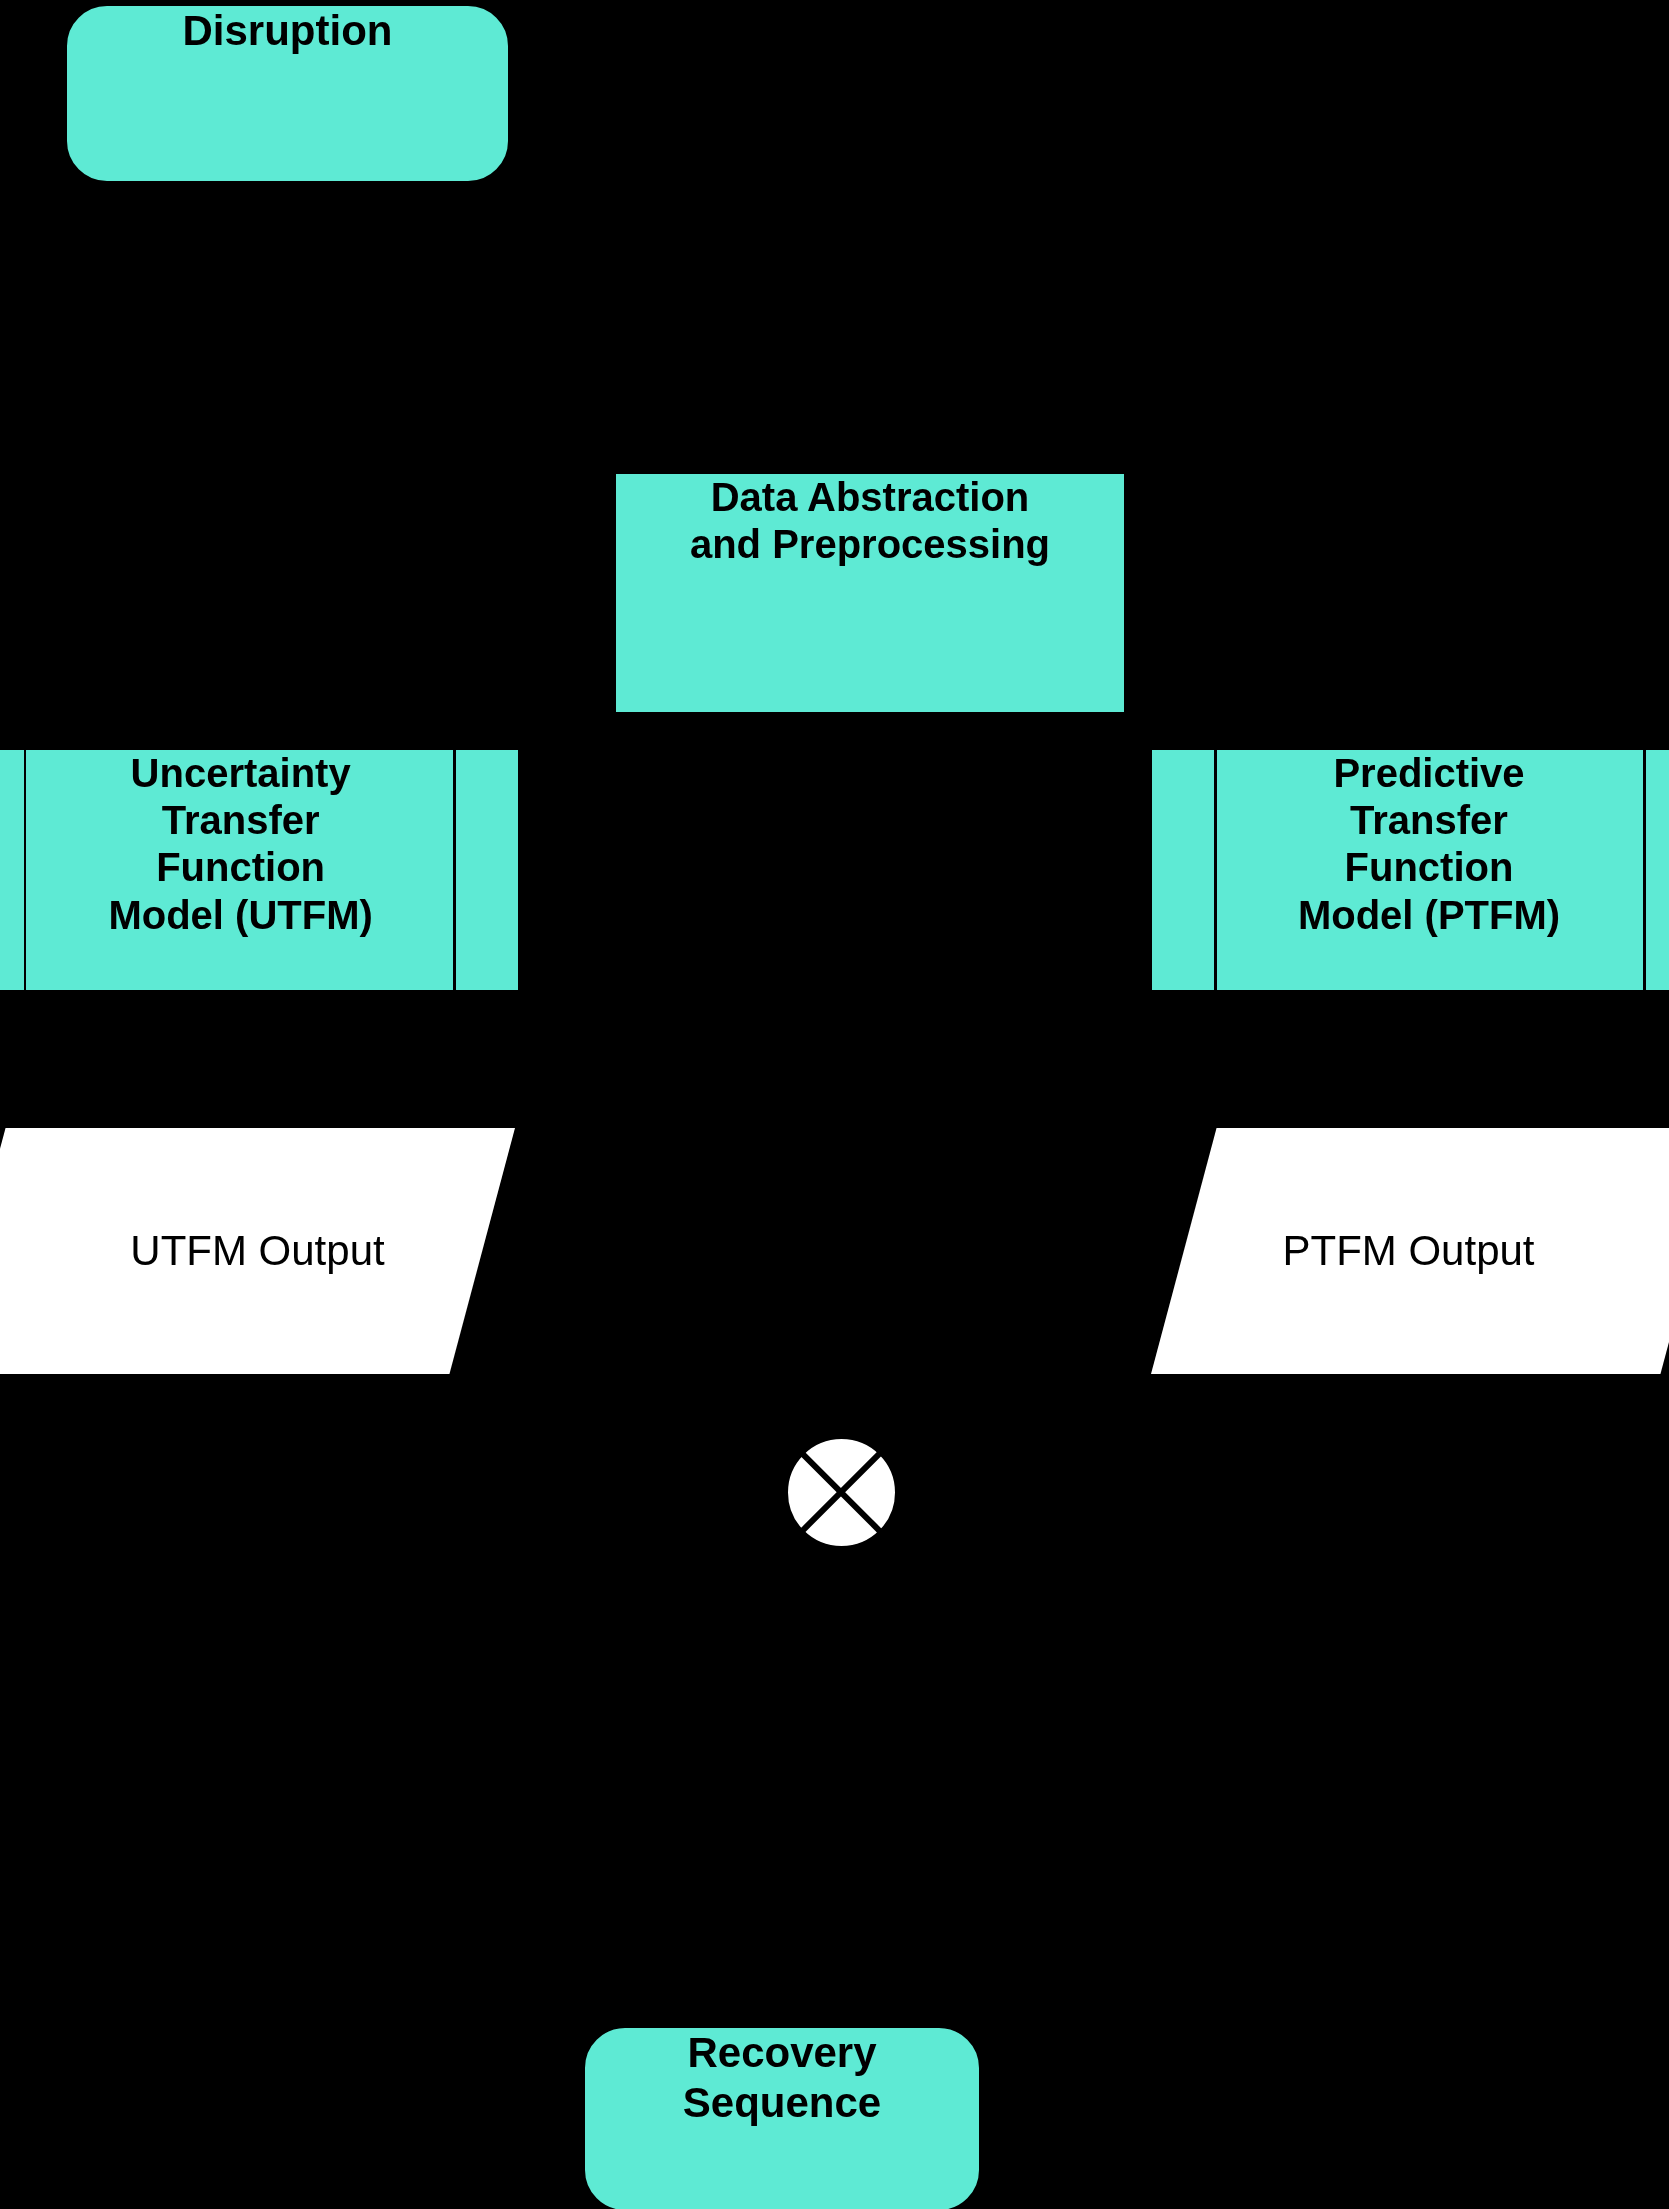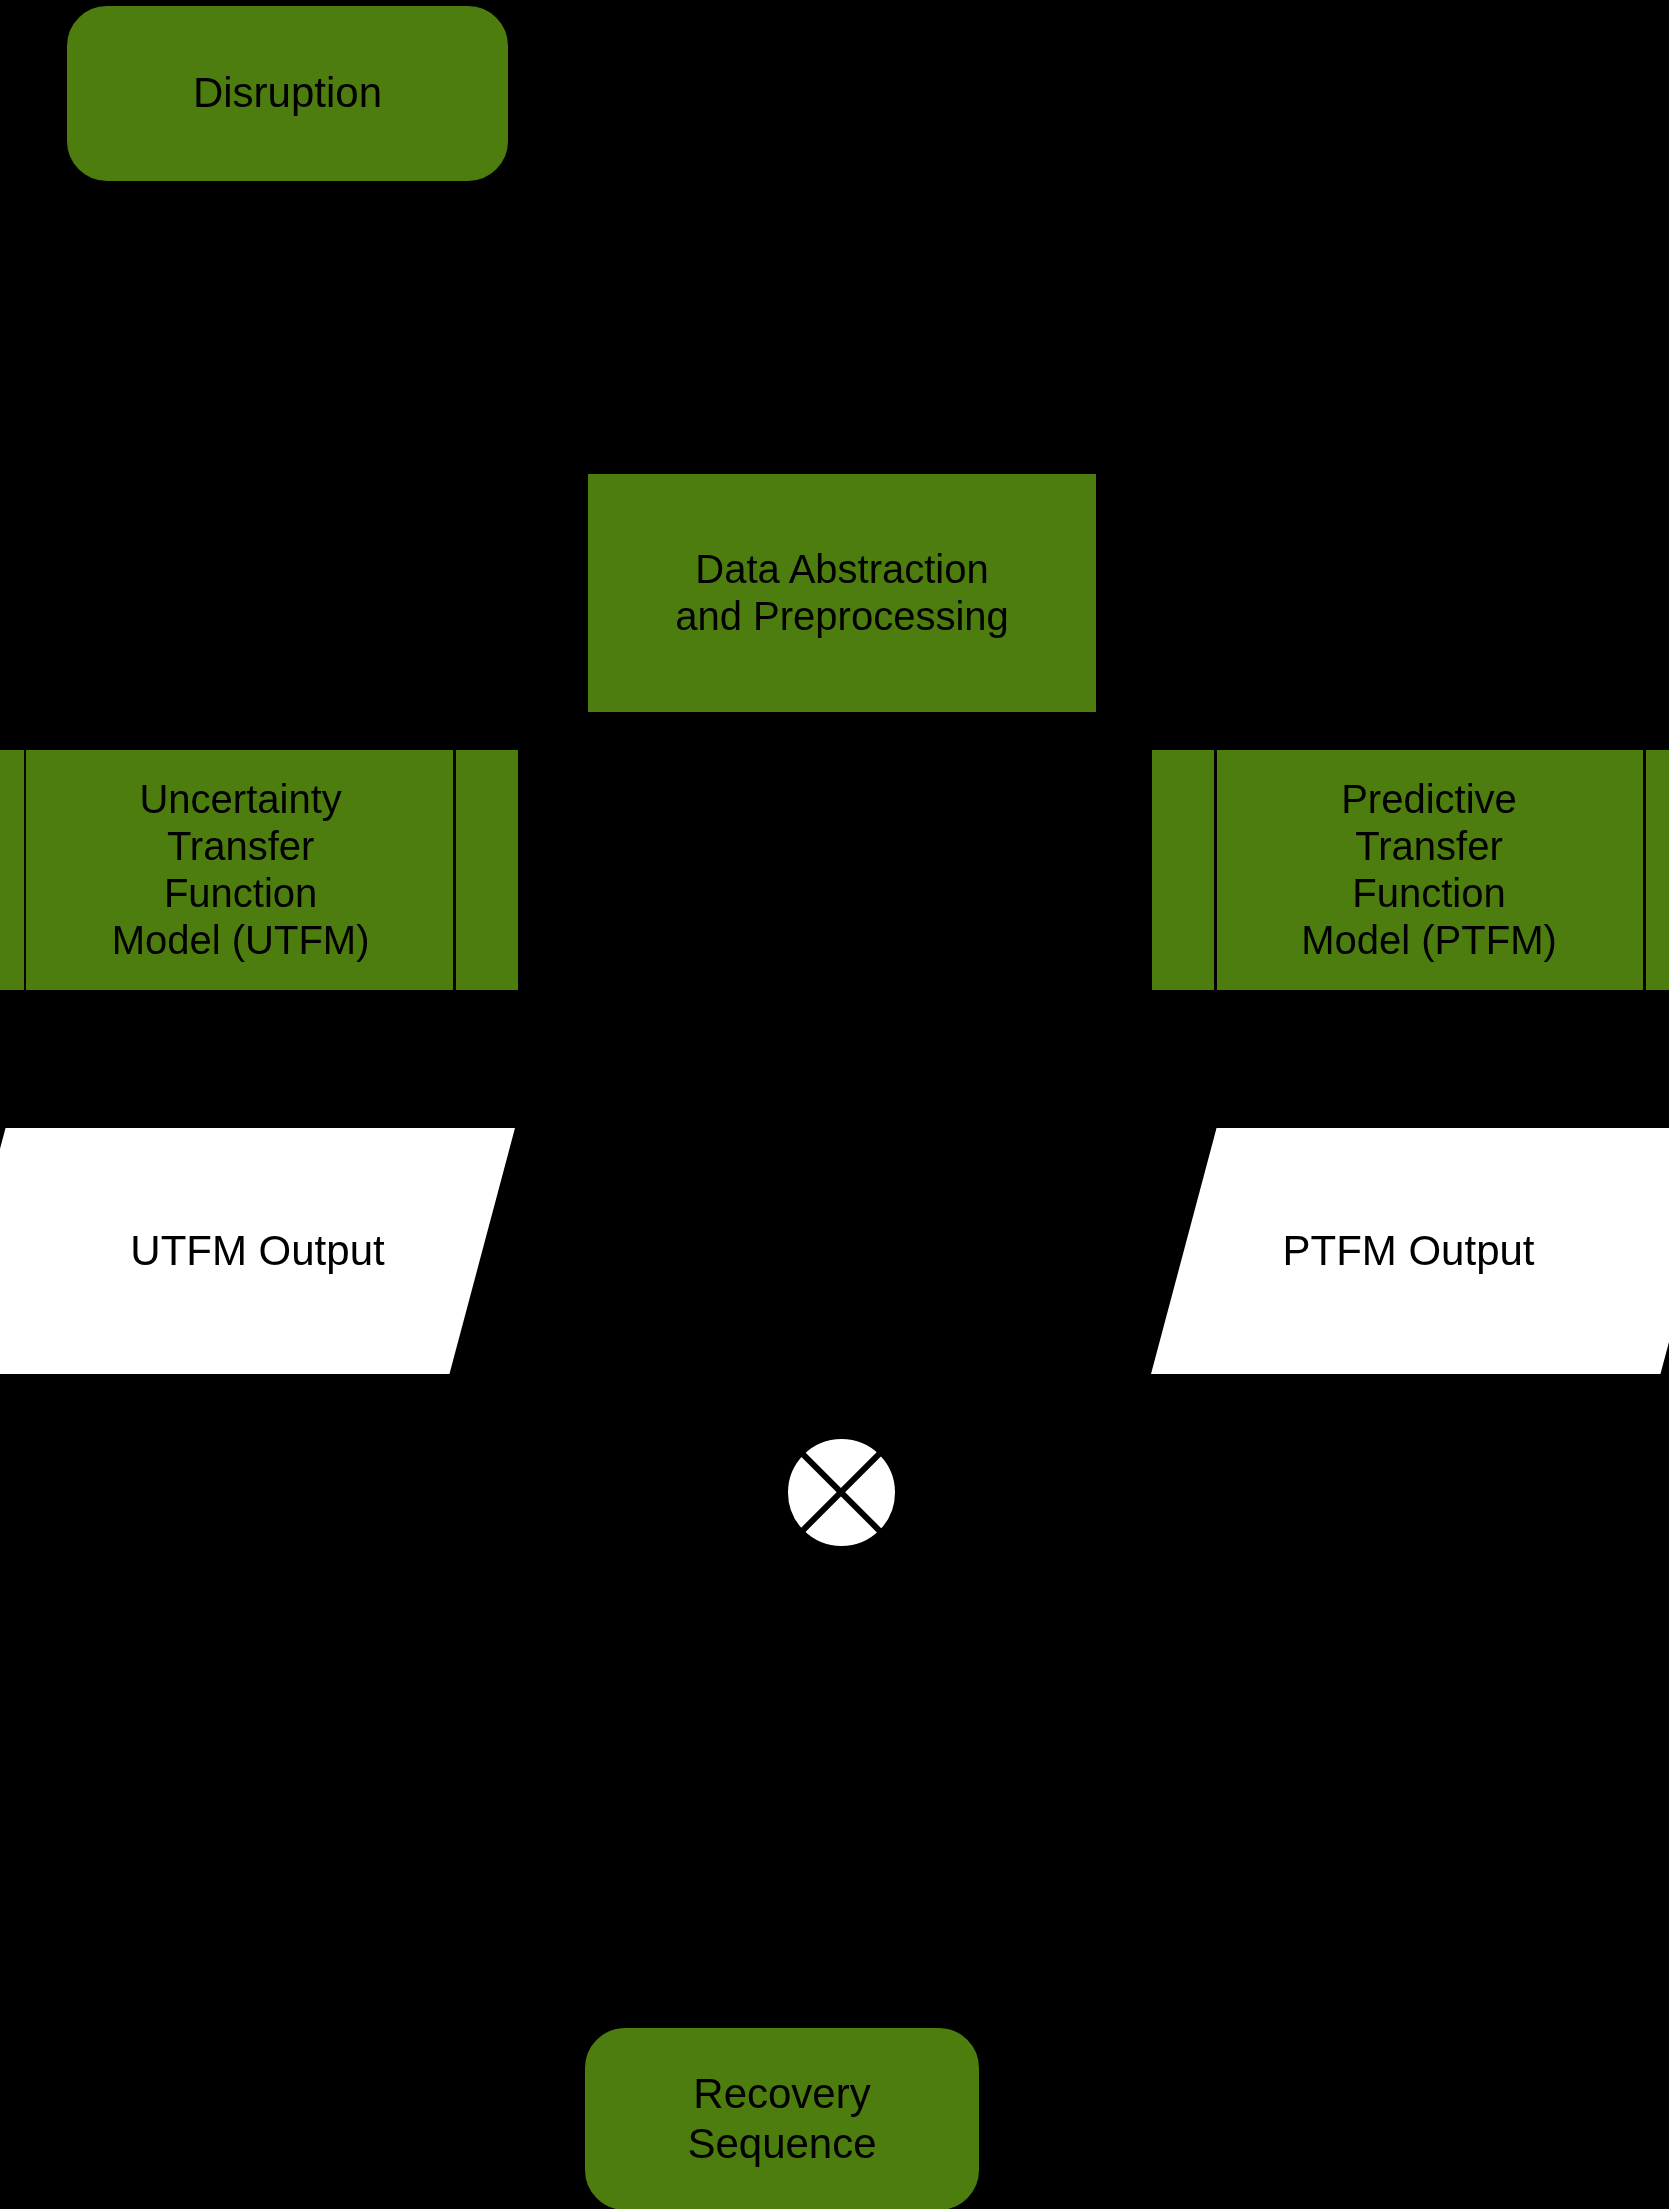--- a/index.html
+++ b/index.html
@@ -12,26 +12,26 @@
     width: 1669px;
     height: 2209px;
     background: #000000;
     overflow: hidden;
     font-family: "Liberation Sans", sans-serif;
   }
   .node {
     position: absolute;
     box-sizing: border-box;
     display: flex;
-    align-items: center;
     justify-content: center;
     text-align: center;
     color: #000000;
-    background: #4d7c0f;
+    background: #5eead4;
     line-height: 1.18;
+    font-weight: bold;
   }
   .node .lbl {
     white-space: pre-line;
     display: block;
     width: 100%;
     padding: 0 5.4px;
     box-sizing: border-box;
   }
   
   .terminator {
@@ -99,21 +99,21 @@
 </head>
 <body>
 
 <div id="canvas">
 
   <div class="node terminator t-46" style="left:65px; top:3.6px; width:445px; height:179px;">
     <span class="lbl">Disruption</span>
   </div>
 
 
-  <div class="node process t-44" style="left:586px; top:472px; width:512px; height:242px;">
+  <div class="node process t-44" style="left:614px; top:472px; width:512px; height:242px;">
     <span class="lbl">Data Abstraction
 and Preprocessing</span>
   </div>
 
   <div class="node predefined t-44" style="left:-5.4px; top:748px; width:525px; height:244px;">
     <span class="rule" style="left:27px;"></span>
     <span class="rule" style="right:62px;"></span>
     <span class="lbl" style="padding-left:36px; padding-right:69px;">Uncertainty
 Transfer
 Function

